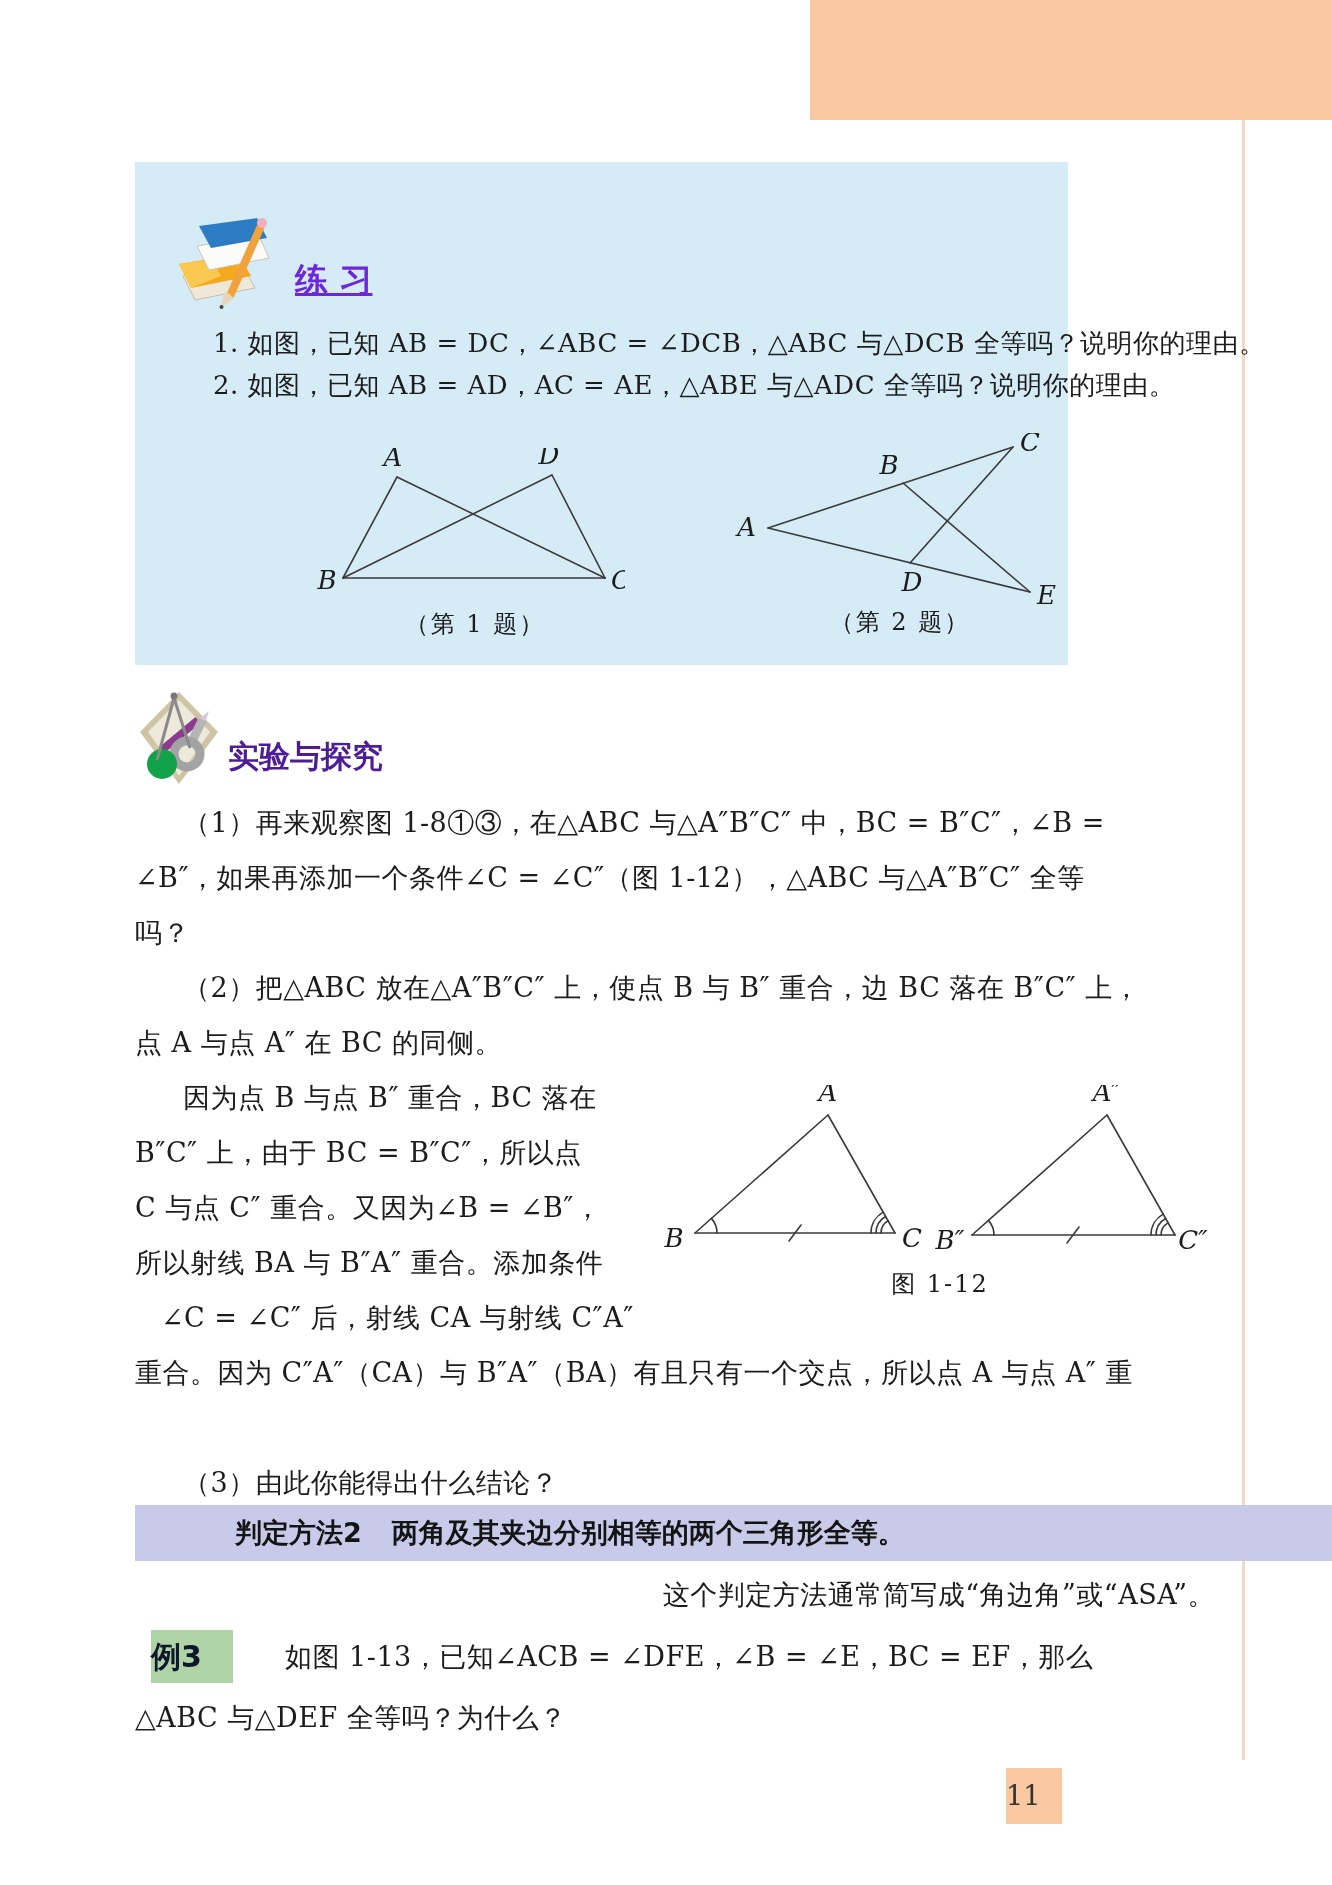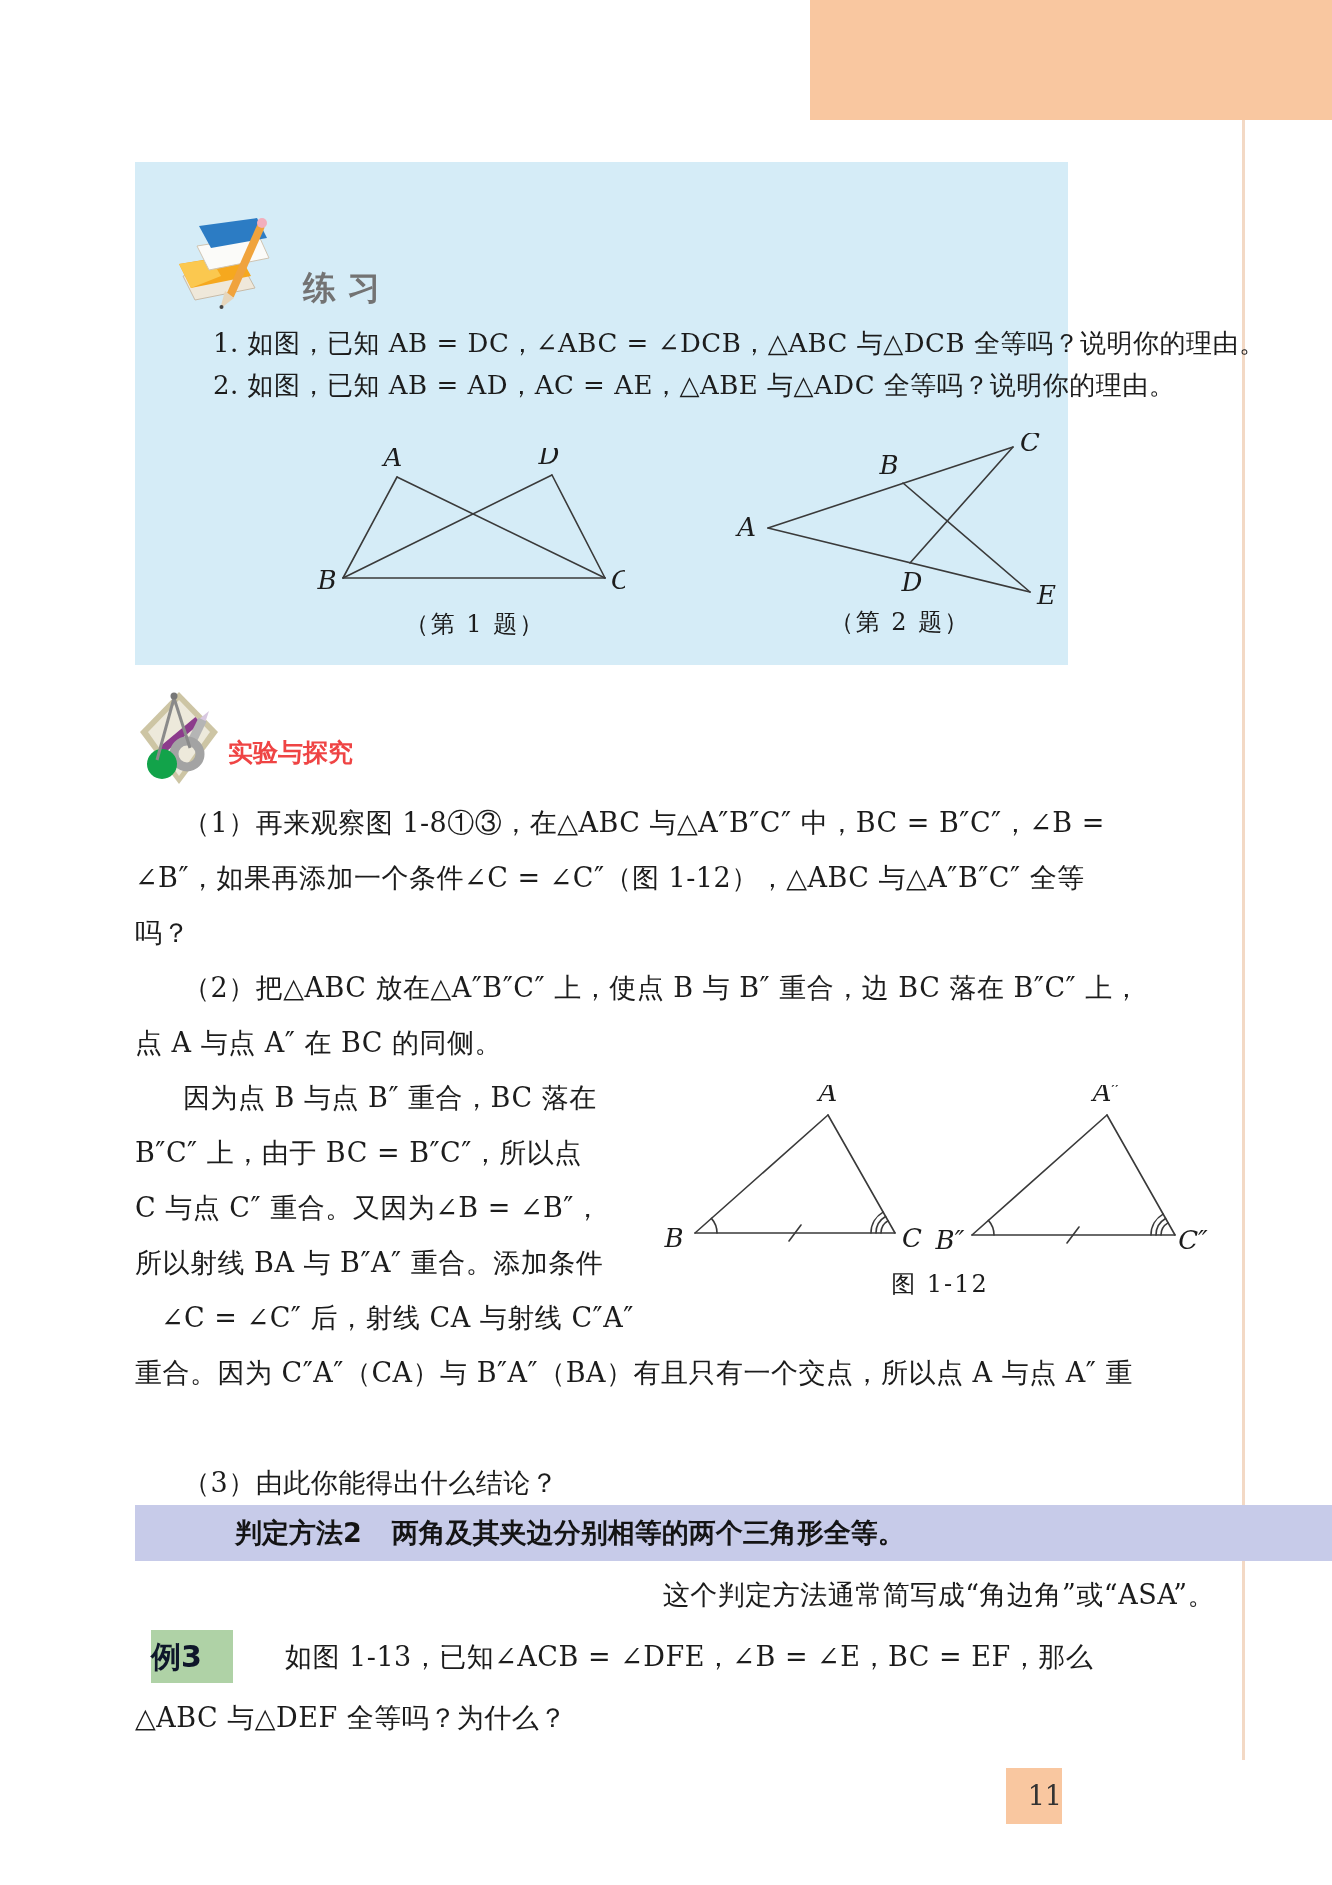--- a/index.html
+++ b/index.html
@@ -8,47 +8,47 @@
   .abs{position:absolute;white-space:nowrap;}
   .hd{font-family:"DejaVu Sans","Liberation Sans",sans-serif;font-weight:bold;}
   .body-line{font-size:27px;height:55px;line-height:55px;letter-spacing:.5px;width:1080px;}
   .ind{text-indent:48px;}
   
   .header{left:810px;top:0;width:522px;height:120px;background:var(--header-bg,#F9C7A0);}
   .margin-rule{left:1242px;top:120px;width:3px;height:1640px;background:var(--margin-rule,#F3D9C5);}
   
   .practice{left:135px;top:162px;width:933px;height:503px;background:var(--practice-bg,#D5ECF7);}
   .practice .icon{left:38px;top:52px;}
-  .practice-title{left:152px;top:88px;font-size:33px;color:#737373;margin:16px;}
+  .practice-title{left:152px;top:88px;font-size:33px;color:#6d28d9;margin:8px;text-decoration:underline;}
   .prob{font-size:26px;height:42px;line-height:42px;letter-spacing:.5px;}
   .prob1{left:78px;top:160px;}
   .prob2{left:78px;top:202px;}
   .fig1{left:180px;top:286px;}
   .fig2{left:555px;top:271px;}
   
   .explore-icon{left:138px;top:688px;}
-  .explore-title{left:228px;top:736px;font-size:25px;color:#ef4444;margin:0;}
+  .explore-title{left:228px;top:736px;font-size:31px;color:#4c1d95;margin:0;}
   .fig12{left:560px;top:1085px;}
   
   .fig line,.fig path,.fig polyline{stroke:#3a3a3a;stroke-width:1.6;fill:none;stroke-linecap:round;}
   .fig text{font-family:"DejaVu Serif","Liberation Serif",serif;font-style:italic;font-size:26px;fill:#1c1c1c;}
   .fig text.cap{font-style:normal;font-size:24px;letter-spacing:2px;}
   
   .rule-box{left:135px;top:1505px;width:1210px;height:56px;background:var(--rule-bg,#C7CBE9);
             line-height:56px;font-size:27px;color:#141414;}
   .rule-box .rule-label{padding-left:100px;}
   .rule-box .rule-text{margin-left:30px;}
   
   .ex-badge{left:151px;top:1630px;width:82px;height:53px;background:var(--example-bg,#AFD2A6);
             text-align:left;line-height:53px;font-size:30px;color:#0f172a;}
   .ex-line1{left:285px;top:1630px;font-size:27px;height:53px;line-height:53px;letter-spacing:.5px;}
   .ex-line2{left:135px;top:1690px;}
   
   .page-badge{left:1006px;top:1768px;width:56px;height:56px;background:var(--badge-bg,#F9C7A0);
-              text-align:right;line-height:56px;font-size:27px;color:#333;}
+              text-align:left;line-height:56px;font-size:27px;color:#333;}
 </style>
 </head>
 <body>
 
 <div class="page">
 
   <div class="abs header">
     
   </div>
 

